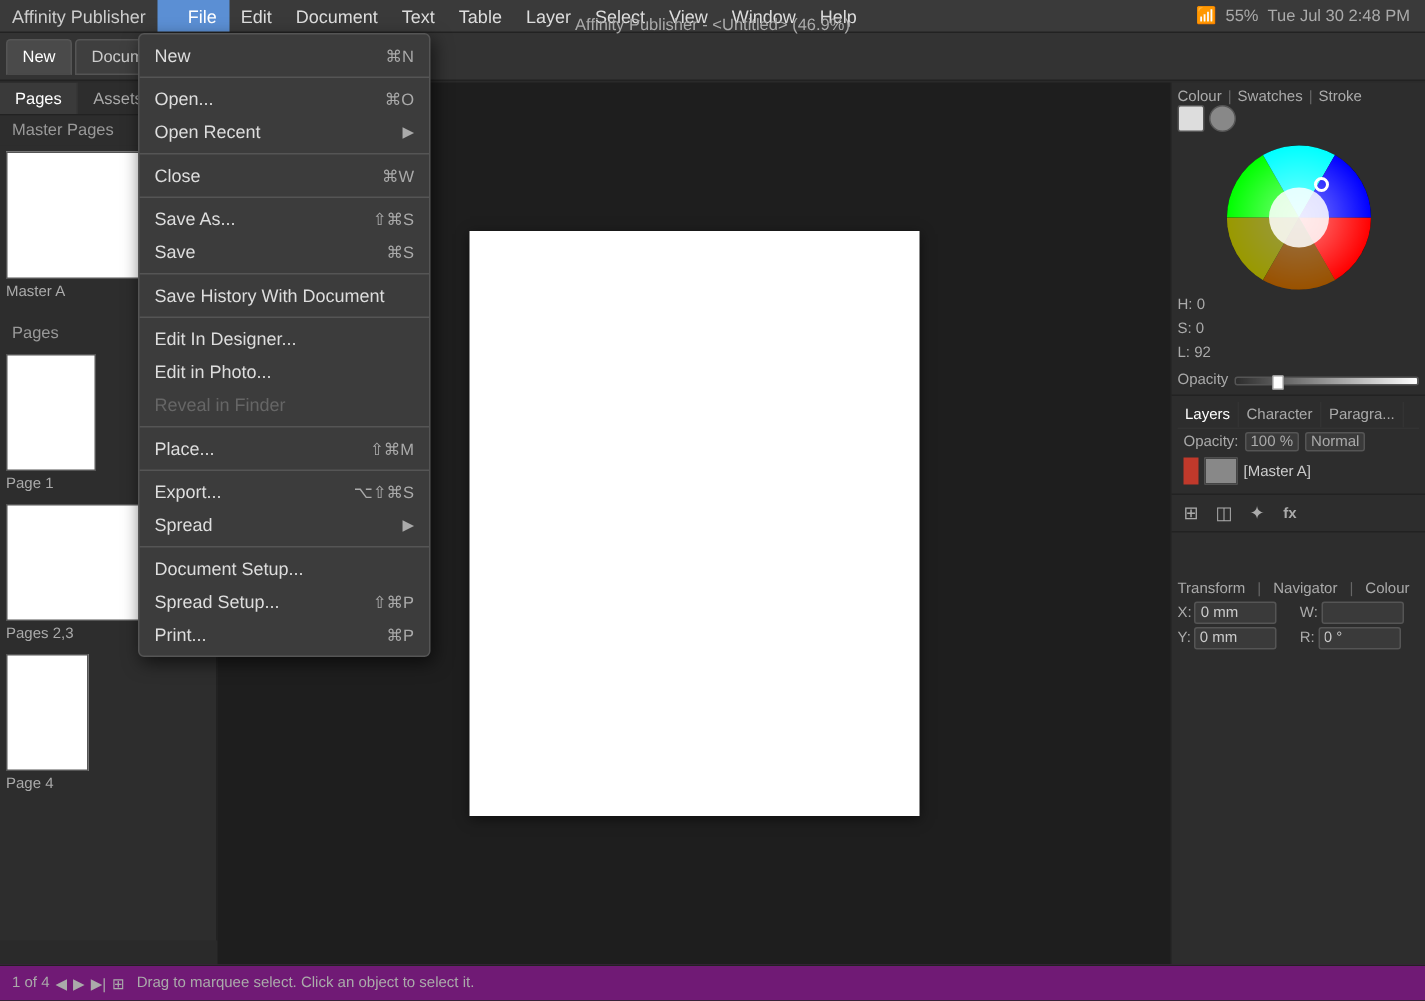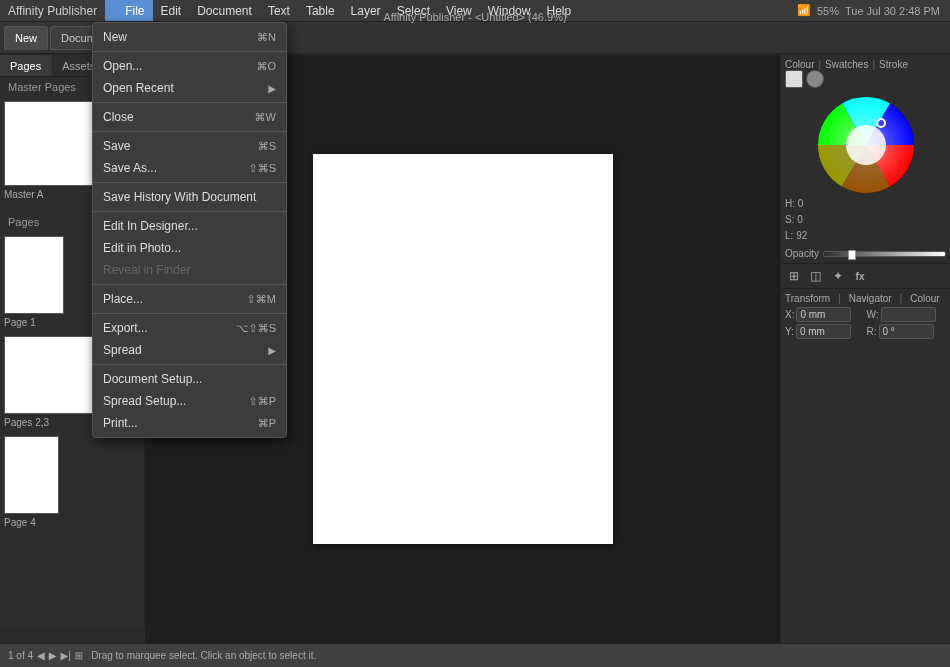--- a/index.html
+++ b/index.html
@@ -289,20 +289,21 @@
       background: #3a3a3a;
       border: 1px solid #555;
       border-radius: 2px;
       padding: 0 3px;
       font-size: 10px;
     }
 
     
     .transform-section {
       padding: 4px;
+      margin-top: 28px;
     }
     .transform-title {
       font-size: 10px;
       color: #aaa;
       display: flex;
       gap: 8px;
       margin-bottom: 3px;
     }
     .transform-fields {
       display: grid;
@@ -346,21 +347,21 @@
       border-radius: 2px;
     }
 
     
     #statusbar {
       position: absolute;
       bottom: 0;
       left: 0;
       right: 0;
       height: 24px;
-      background: #404040;
+      background: #701a75;
       border-top: 1px solid #222;
       display: flex;
       align-items: center;
       padding: 0 8px;
       font-size: 10px;
       color: #aaa;
       gap: 8px;
     }
     .status-controls {
       display: flex;
@@ -524,20 +525,37 @@
       <div>L: <span>92</span></div>
     </div>
     <div class="opacity-row" style="margin-top:4px;">
       <span>Opacity</span>
       <div class="opacity-bar">
         <div class="opacity-handle"></div>
       </div>
     </div>
   </div>
 
+  <div class="right-section">
+    <div class="layers-tabs">
+      <div class="layers-tab active">Layers</div>
+      <div class="layers-tab">Character</div>
+      <div class="layers-tab">Paragra...</div>
+    </div>
+    <div class="opacity-row-layer">
+      <span>Opacity:</span>
+      <span class="opacity-val">100 %</span>
+      <span class="blend-val">Normal</span>
+    </div>
+    <div class="layer-row">
+      <div class="layer-color"></div>
+      <div class="layer-thumb" style="background:#888;"></div>
+      <span>[Master A]</span>
+    </div>
+  </div>
 
   <div class="right-icons-row">
     <div class="icon-btn">⊞</div>
     <div class="icon-btn">◫</div>
     <div class="icon-btn">✦</div>
     <div class="icon-btn" style="font-size:10px;font-weight:bold;">fx</div>
   </div>
 
   <div class="transform-section">
     <div class="transform-title">
@@ -582,26 +600,26 @@
     <span>Open Recent</span>
     <span class="menu-arrow">▶</span>
   </div>
   <div class="menu-separator"></div>
   <div class="menu-entry">
     <span>Close</span>
     <span class="shortcut">⌘W</span>
   </div>
   <div class="menu-separator"></div>
   <div class="menu-entry">
+    <span>Save As...</span>
+    <span class="shortcut">⇧⌘S</span>
+  </div>
+  <div class="menu-entry">
     <span>Save</span>
     <span class="shortcut">⌘S</span>
-  </div>
-  <div class="menu-entry">
-    <span>Save As...</span>
-    <span class="shortcut">⇧⌘S</span>
   </div>
   <div class="menu-separator"></div>
   <div class="menu-entry">
     <span>Save History With Document</span>
   </div>
   <div class="menu-separator"></div>
   <div class="menu-entry">
     <span>Edit In Designer...</span>
   </div>
   <div class="menu-entry">

